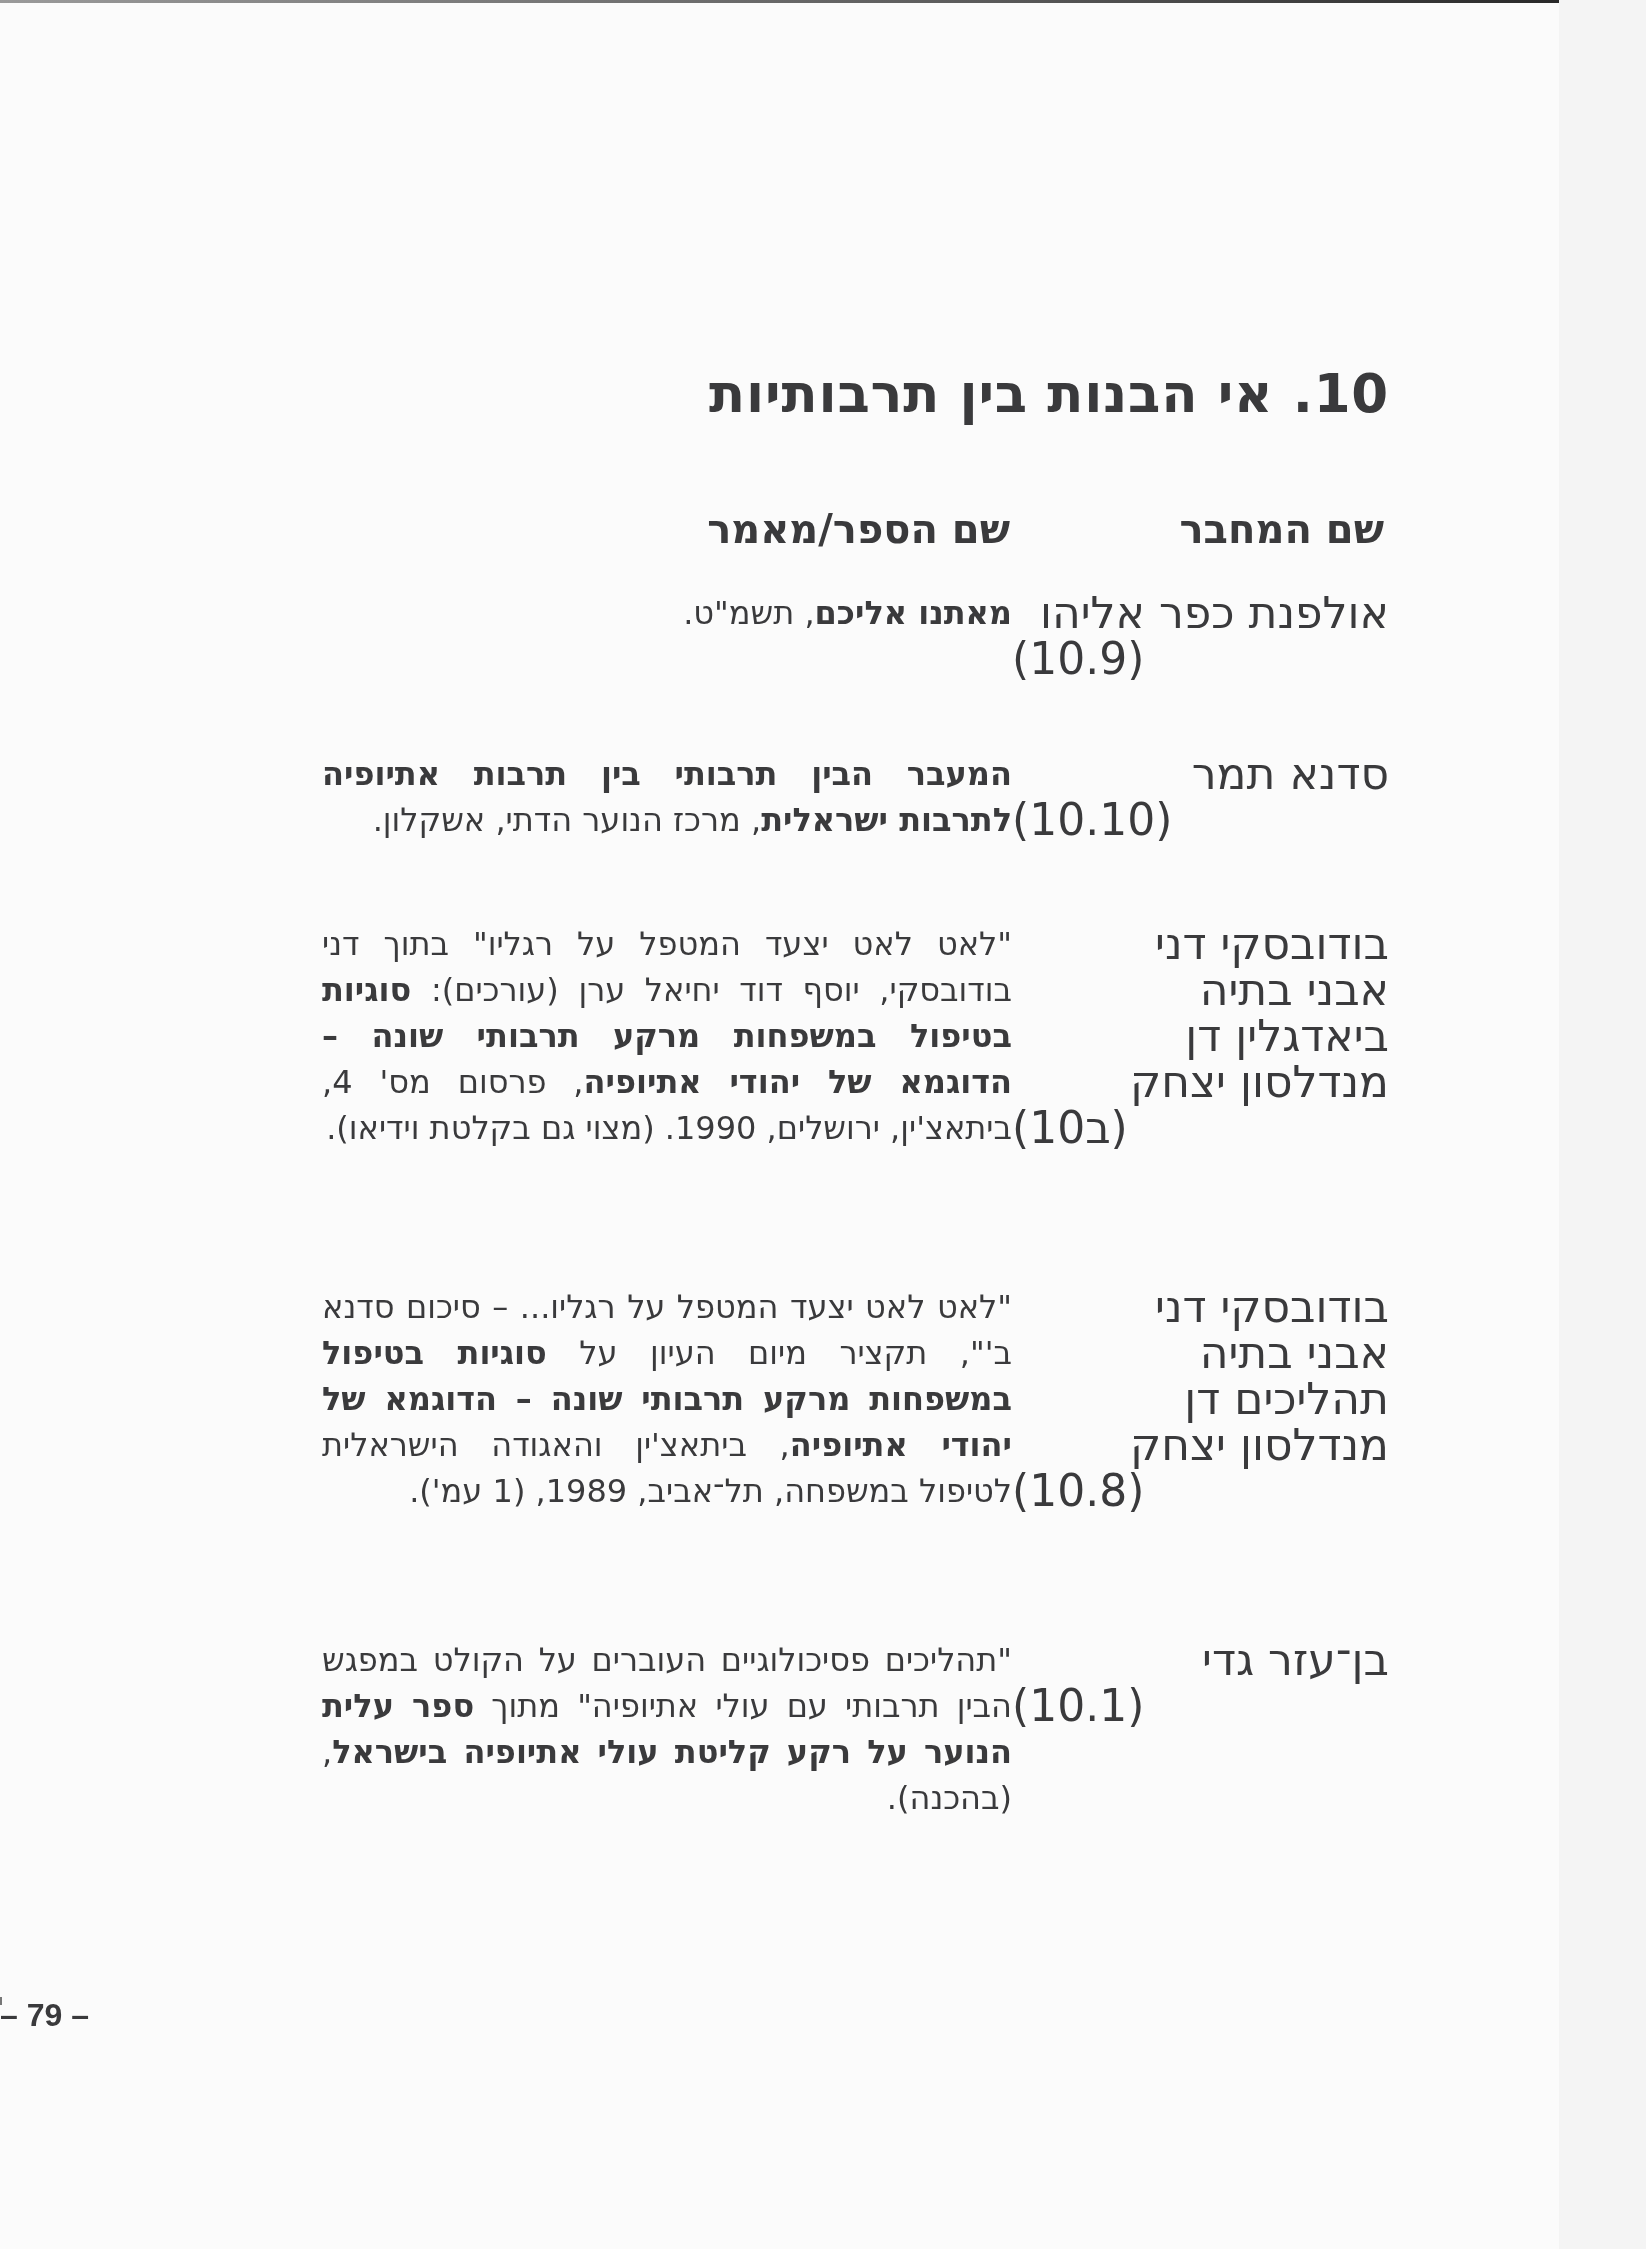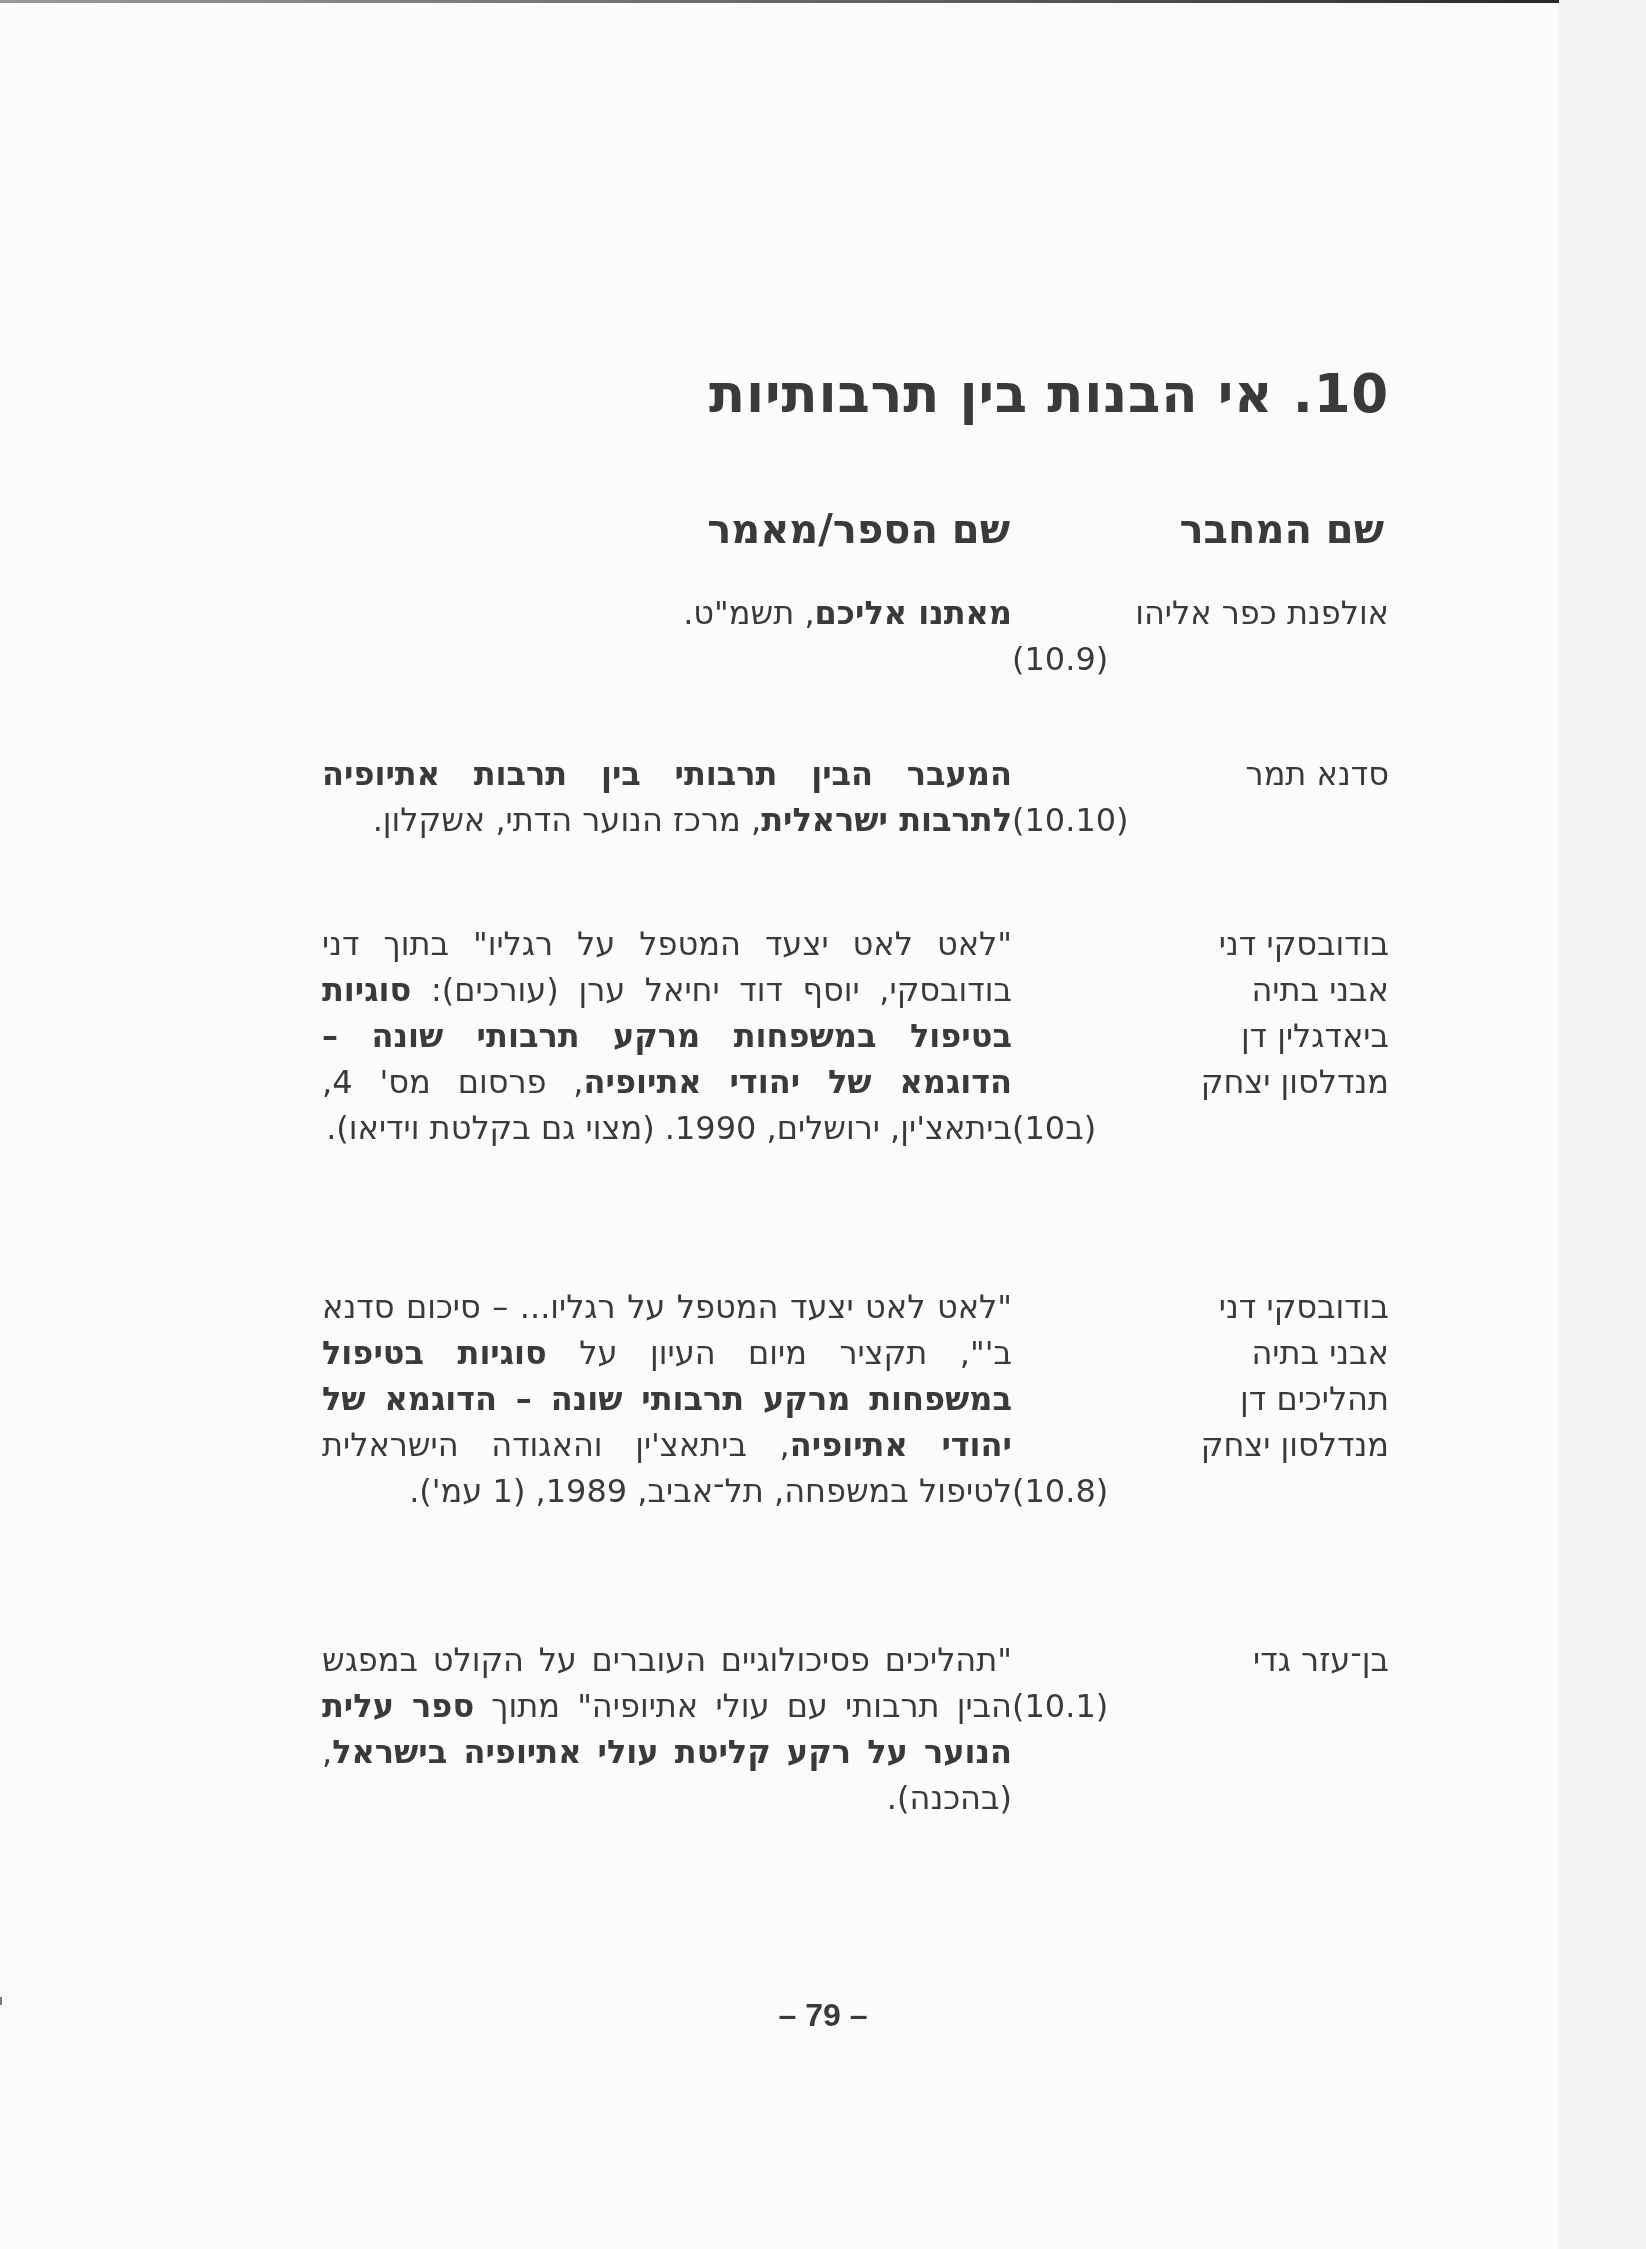--- a/index.html
+++ b/index.html
@@ -57,21 +57,21 @@
     .entry {
       position: absolute;
       right: 257px;
       width: 1108px;
       display: flex;
       flex-direction: row;
     }
     .author-cell {
       width: 377px;
       flex: 0 0 377px;
-      font-size: 32px;
+      font-size: 44px;
       line-height: 46px;
       text-align: right;
     }
     .author-cell .name, .author-cell .ref {
       display: block;
       white-space: nowrap;
     }
     .author-cell .ref {
       direction: ltr;
       text-align: left;
@@ -90,21 +90,20 @@
     .e1 { top: 590px; }
     .e2 { top: 751px; }
     .e3 { top: 921px; }
     .e4 { top: 1284px; }
     .e5 { top: 1637px; }
 
     .page-number {
       position: absolute;
       left: 0; right: 0;
       top: 1997px;
-      text-align: center;
       direction: ltr;
       font-size: 32px;
       font-weight: bold;
       font-family: "Liberation Sans", sans-serif;
     }
     .corner-mark {
       position: absolute;
       left: 0; top: 1997px;
       width: 2.4px; height: 8px;
       background: #777;

